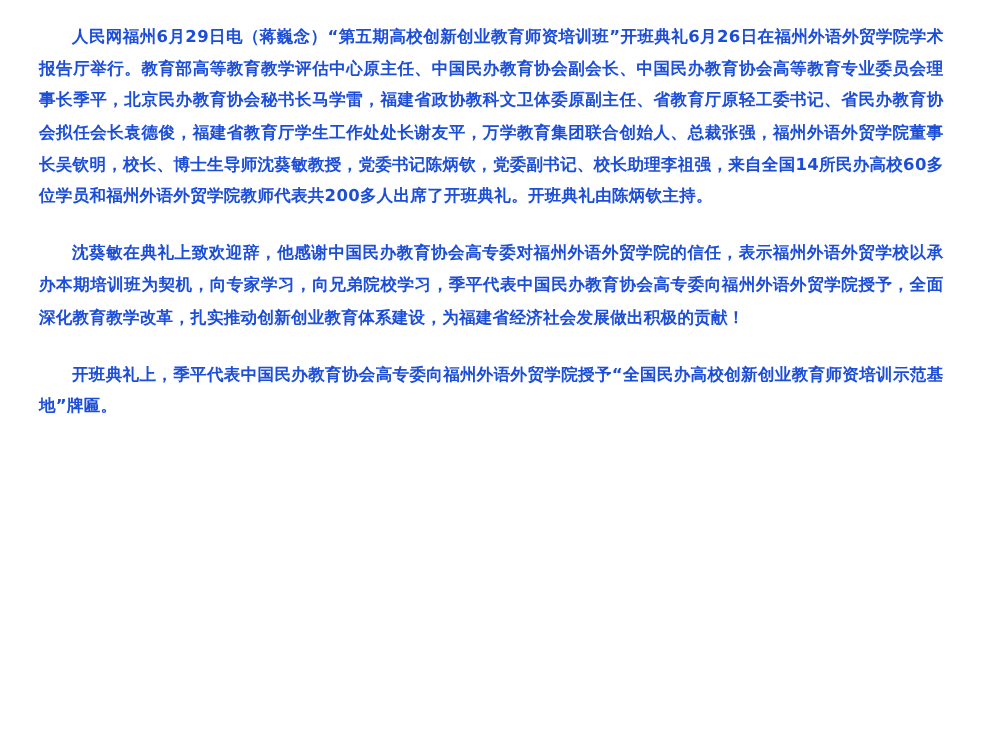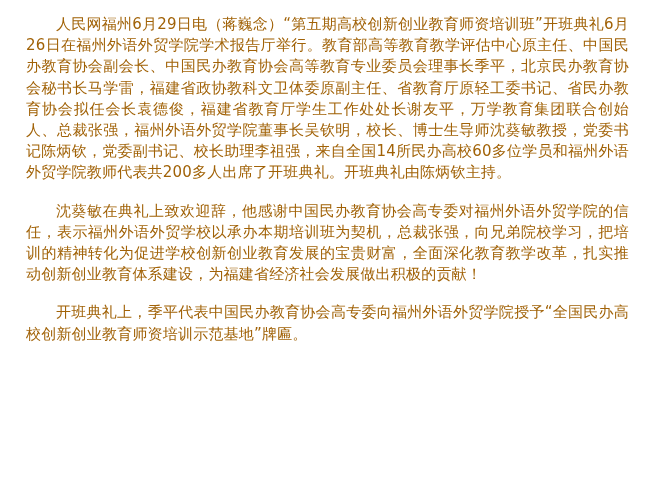--- a/index.html
+++ b/index.html
@@ -14,33 +14,34 @@
     font-family: "DejaVu Sans", "Liberation Sans", sans-serif;
   }
   .page {
     width: 655px;
     height: 487px;
     box-sizing: border-box;
     padding: 14px 26px 0 26px;
     background: #ffffff;
   }
   .para {
-    font-size: 15px;
+    font-size: 11px;
     line-height: 21.2px;
-    color: #a16207;
+    color: #1d4ed8;
     text-align: justify;
     text-justify: inter-ideograph;
     margin: 0 0 17px 0;
     text-indent: 2em;
     letter-spacing: 0.2px;
+    font-weight: bold;
   }
   .para:last-child {
     margin-bottom: 10px;
   }
 </style>
 </head>
 <body>
 
 <div class="page">
   <p class="para">人民网福州6月29日电（蒋巍念）“第五期高校创新创业教育师资培训班”开班典礼6月26日在福州外语外贸学院学术报告厅举行。教育部高等教育教学评估中心原主任、中国民办教育协会副会长、中国民办教育协会高等教育专业委员会理事长季平，北京民办教育协会秘书长马学雷，福建省政协教科文卫体委原副主任、省教育厅原轻工委书记、省民办教育协会拟任会长袁德俊，福建省教育厅学生工作处处长谢友平，万学教育集团联合创始人、总裁张强，福州外语外贸学院董事长吴钦明，校长、博士生导师沈葵敏教授，党委书记陈炳钦，党委副书记、校长助理李祖强，来自全国14所民办高校60多位学员和福州外语外贸学院教师代表共200多人出席了开班典礼。开班典礼由陈炳钦主持。</p>
-  <p class="para">沈葵敏在典礼上致欢迎辞，他感谢中国民办教育协会高专委对福州外语外贸学院的信任，表示福州外语外贸学校以承办本期培训班为契机，总裁张强，向兄弟院校学习，把培训的精神转化为促进学校创新创业教育发展的宝贵财富，全面深化教育教学改革，扎实推动创新创业教育体系建设，为福建省经济社会发展做出积极的贡献！</p>
+  <p class="para">沈葵敏在典礼上致欢迎辞，他感谢中国民办教育协会高专委对福州外语外贸学院的信任，表示福州外语外贸学校以承办本期培训班为契机，向专家学习，向兄弟院校学习，季平代表中国民办教育协会高专委向福州外语外贸学院授予，全面深化教育教学改革，扎实推动创新创业教育体系建设，为福建省经济社会发展做出积极的贡献！</p>
   <p class="para">开班典礼上，季平代表中国民办教育协会高专委向福州外语外贸学院授予“全国民办高校创新创业教育师资培训示范基地”牌匾。</p>
 </div>
 
 </body></html>

